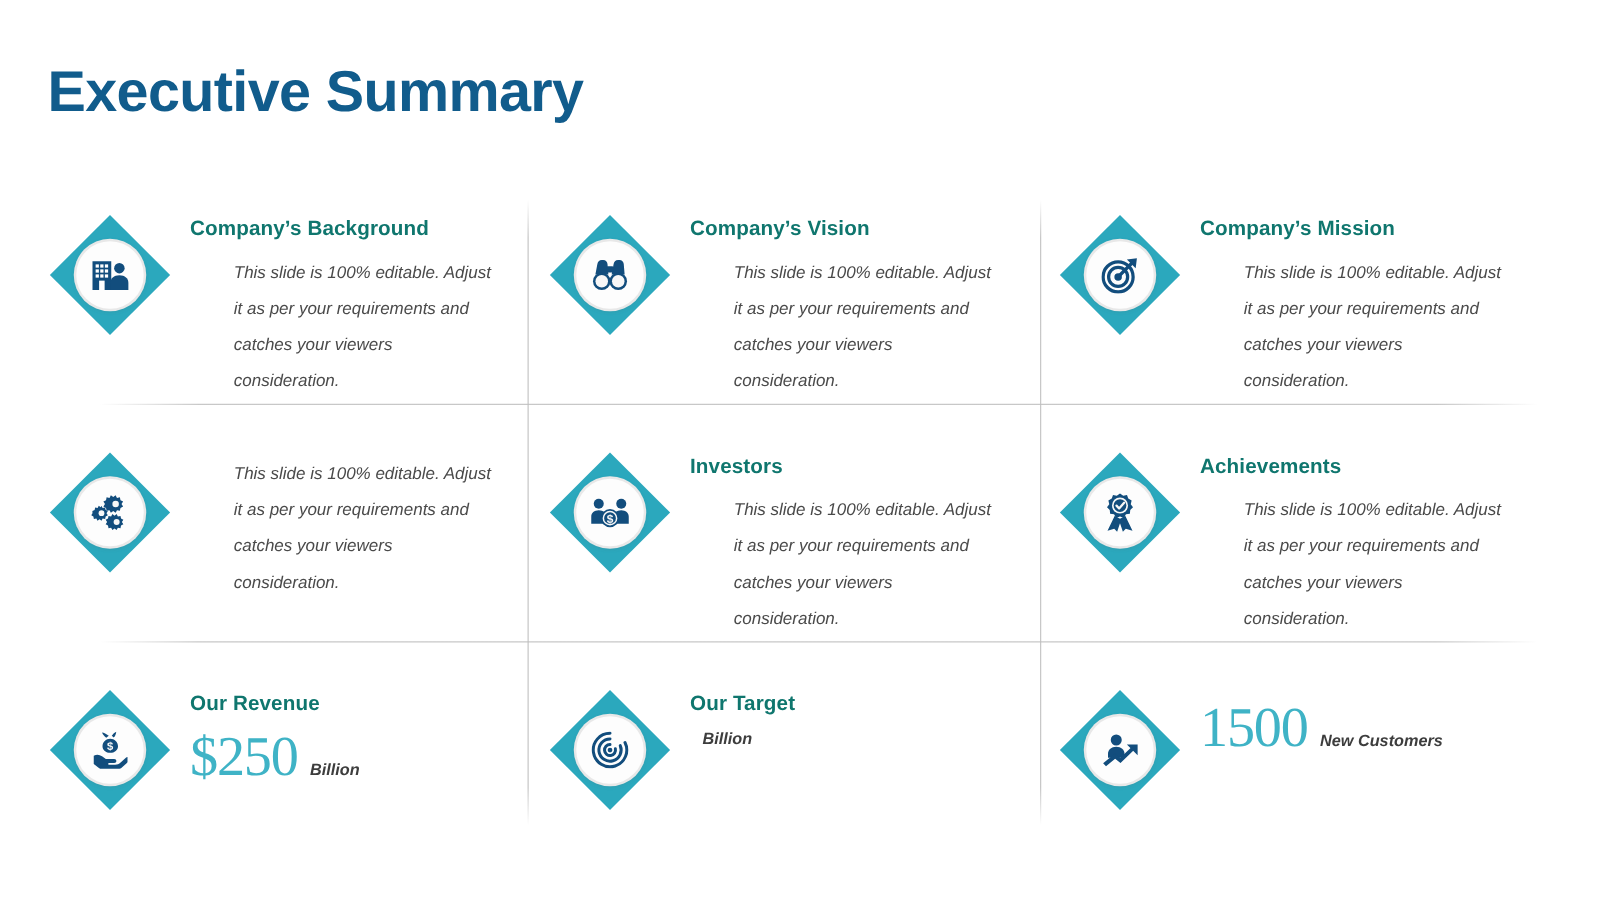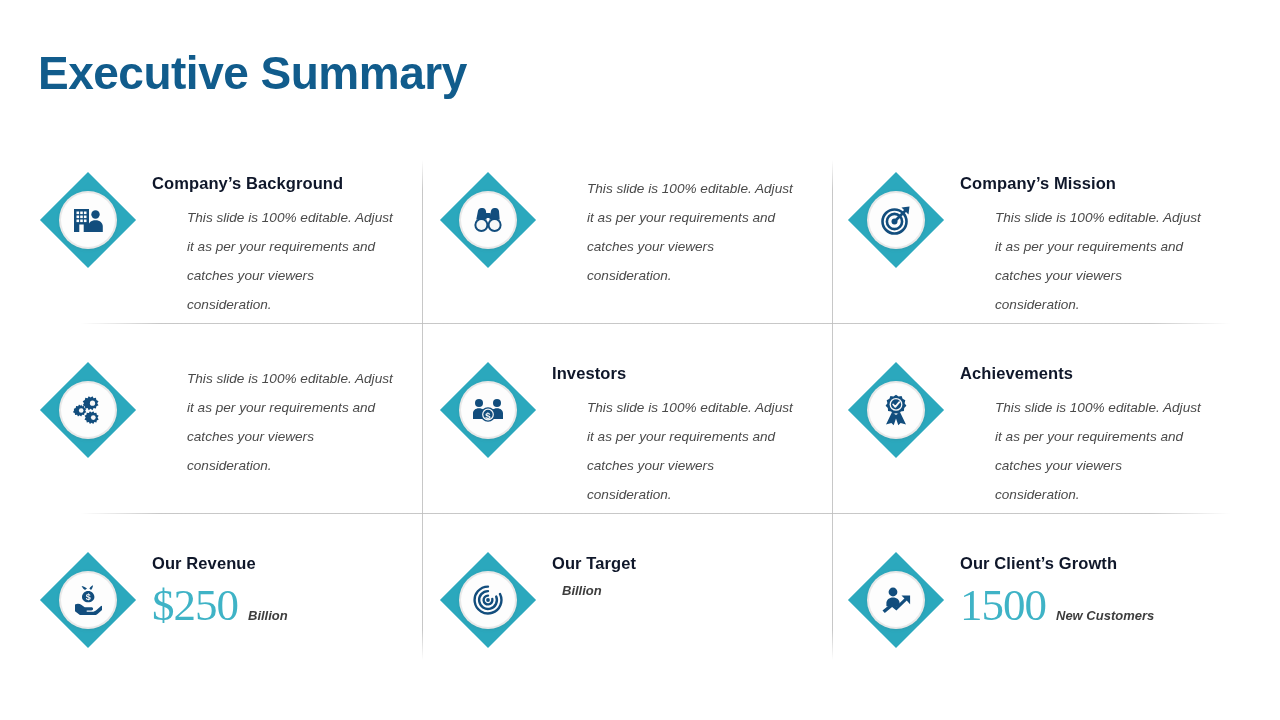--- a/index.html
+++ b/index.html
@@ -80,21 +80,21 @@
 
   .card-text {
     margin-left: 16px;
     padding-top: 2px;
     width: 248px;
   }
 
   .card-heading {
     font-size: 16.5px;
     font-weight: bold;
-    color: #0f172a;
+    color: #0f766e;
     letter-spacing: 0.1px;
     margin-bottom: 10px;
     white-space: nowrap;
   }
 
   .card-body {
     font-size: 13.6px;
     font-style: italic;
     color: #4a4a4a;
     line-height: 29px;
@@ -219,20 +219,21 @@
             <rect x="12.3" y="6" width="5.4" height="5" rx="1"></rect>
             <circle cx="8.4" cy="18" r="7"></circle>
             <circle cx="21.6" cy="18" r="7"></circle>
           </g>
           <circle cx="8.4" cy="18" r="5" fill="#f7f7f7"></circle>
           <circle cx="21.6" cy="18" r="5" fill="#f7f7f7"></circle>
         </svg>
       </div>
     </div>
     <div class="card-text">
+      <div class="card-heading">Company’s  Vision</div>
       <div class="card-body">This slide is 100% editable. Adjust it as per your requirements and catches your viewers consideration.</div>
     </div>
   </div>
 
   <div class="card c2 r0">
     <div class="badge">
       <div class="diamond"></div>
       <div class="circle"></div>
       <div class="glyph">
         <svg width="30" height="30" viewBox="0 0 30 30">
@@ -378,21 +379,20 @@
           <g fill="#124d7d">
             <circle cx="12" cy="6" r="4.4"></circle>
             <path d="M12 11.4c-3.9 0-6.6 2.4-6.6 5.6v3.2h13.2V17c0-3.2-2.7-5.6-6.6-5.6z"></path>
             <path d="M1.5 24.5L11 16.8l4.3 3.4 8.6-8.2 2.1 2.2-10.6 10.2-4.3-3.4-7.3 6z"></path>
             <path d="M20.5 9.6h8.6v8.6l-3-3.1-2.6-2.5z"></path>
           </g>
         </svg>
       </div>
     </div>
     <div class="card-text">
-      <div class="card-heading">Our Client’s Growth</div>
       <div class="stat-line">
         <span class="stat-number">1500</span>
         <span class="stat-unit">New Customers</span>
       </div>
     </div>
   </div>
 
 </div>
 
 </body></html>

